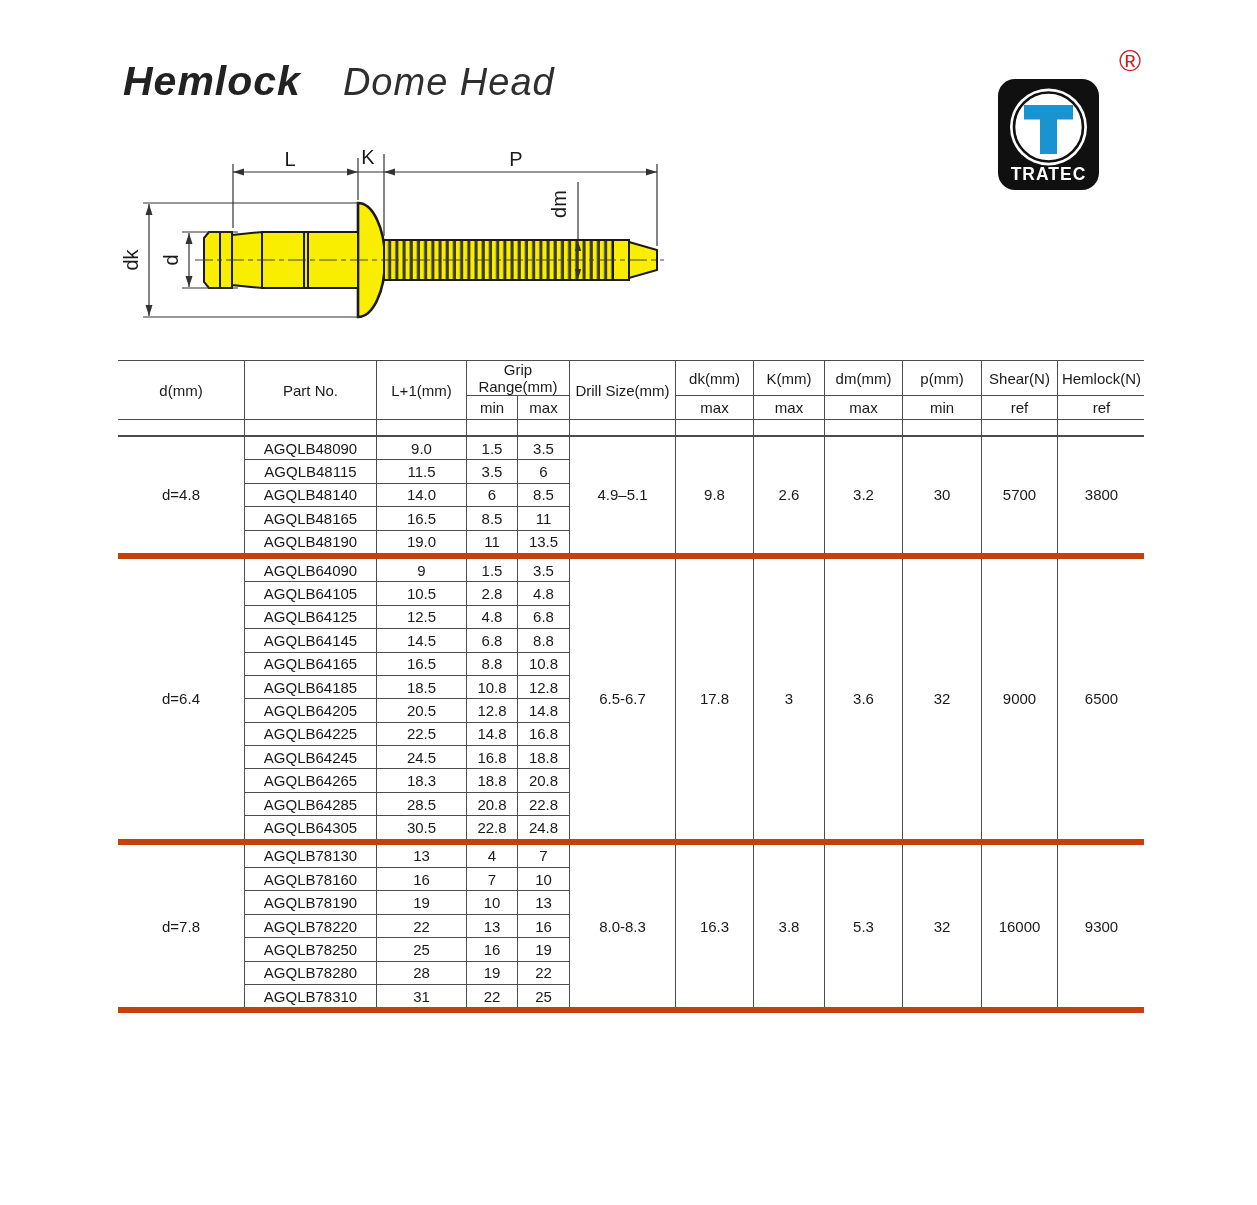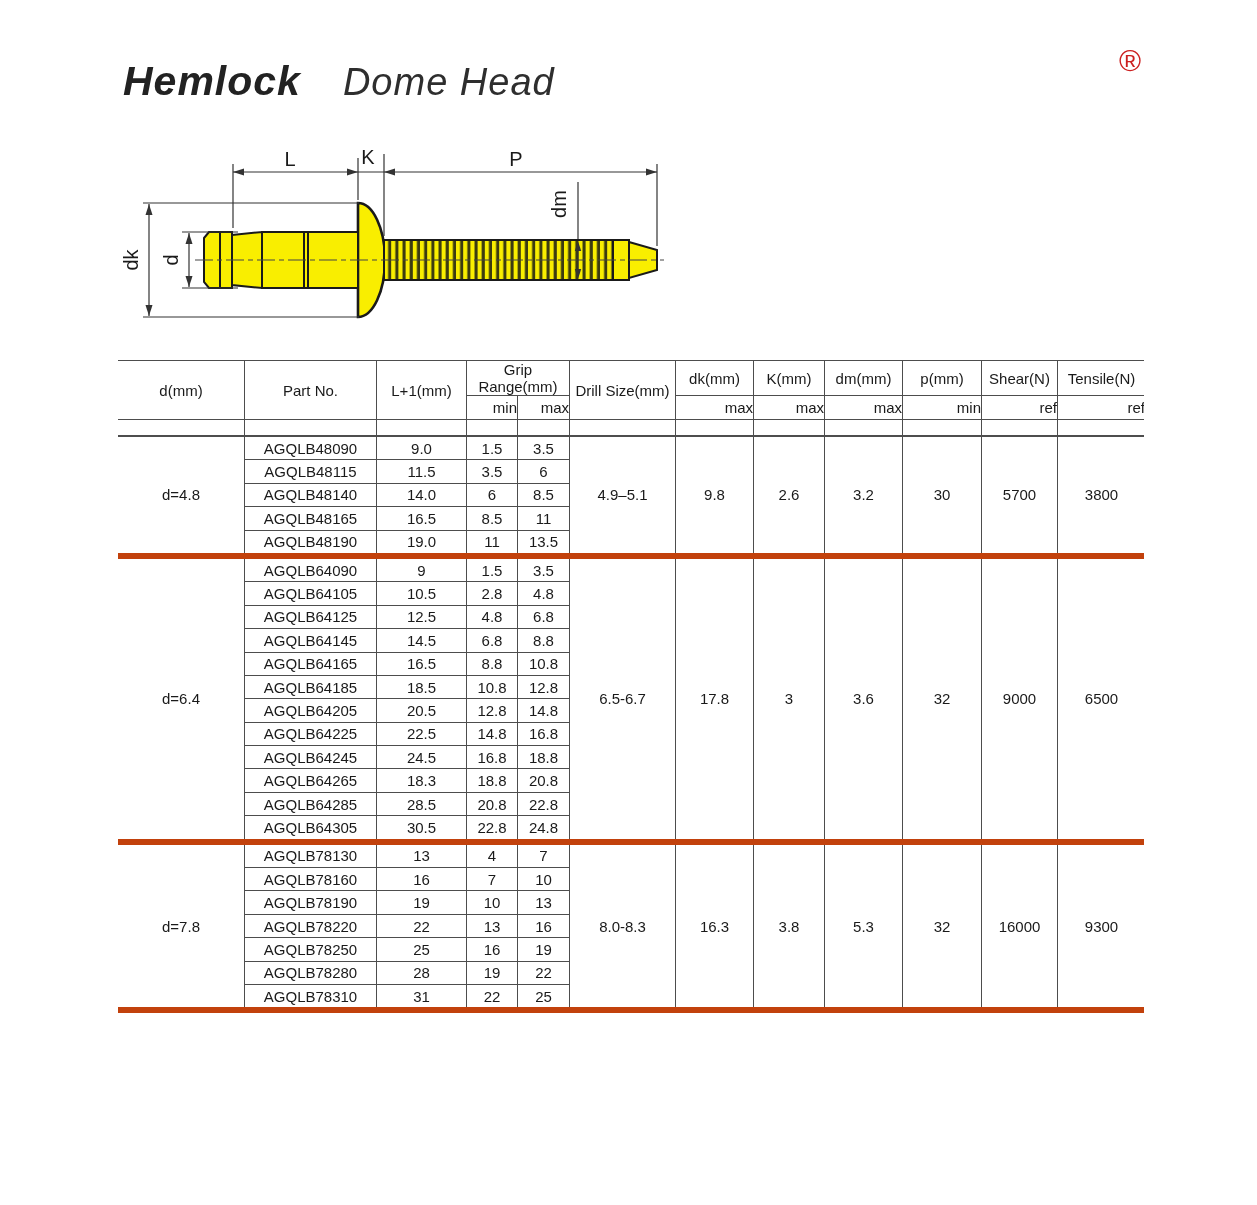--- a/index.html
+++ b/index.html
@@ -16,35 +16,47 @@
   .materials{position:absolute;left:705px;top:183px;font-size:17.5px;color:#222;line-height:23px;}
   
   .drawing{position:absolute;left:100px;top:140px;width:580px;height:205px;}
   
   .tclip{position:absolute;left:118px;top:360px;width:1026px;overflow:hidden;}
   table.dtab{border-collapse:collapse;table-layout:fixed;width:1028px;margin-left:-1px;}
   .dtab td,.dtab th{border:1px solid #4d4d4d;font-size:15px;font-weight:normal;
       text-align:center;vertical-align:middle;padding:0;color:#1a1a1a;
       font-family:"Liberation Sans",sans-serif;overflow:hidden;}
   .dtab thead tr.h1 th{height:24px;}
-  .dtab thead tr.h2 th{height:23px;text-align:right;}
+  .dtab thead tr.h2 th{height:23px;}
   .dtab tr.spacer td{height:15px;border-bottom:2px solid #4d4d4d;}
   .dtab tbody td{height:22.4px;}
   .dtab td.gb{border-bottom:6px solid #c2410c;}
 </style>
 </head>
 <body>
 
 <div id="page">
 
   <div class="title-row">
     <span class="brand">Hemlock</span><span class="product">Dome Head</span>
   </div>
   <div class="regmark">®</div>
 
+  <div class="logo">
+    <svg width="103" height="113" viewBox="0 0 103 113">
+      <rect x="1" y="1" width="101" height="111" rx="17" fill="#101010"></rect>
+      <circle cx="51.5" cy="49" r="38.5" fill="#ffffff"></circle>
+      <circle cx="51.5" cy="49" r="34.5" fill="none" stroke="#101010" stroke-width="2.6"></circle>
+      <g fill="#1a93d1">
+        <rect x="27" y="27" width="49" height="14.5"></rect>
+        <rect x="43" y="27" width="17" height="49"></rect>
+      </g>
+      <text x="51.5" y="102" text-anchor="middle" font-family="Liberation Sans, sans-serif" font-size="17.5" font-weight="bold" letter-spacing="1" fill="#ffffff">TRATEC</text>
+    </svg>
+  </div>
 
 
   <svg class="drawing" viewBox="0 0 580 205">
     <defs>
       <pattern id="ribs" x="284" y="0" width="7.2" height="40" patternUnits="userSpaceOnUse">
         <rect width="7.2" height="40" fill="#f9ee00"></rect>
         <rect x="4.1" width="3.1" height="40" fill="#3c3c10"></rect>
       </pattern>
     </defs>
 
@@ -130,21 +142,21 @@
           <th rowspan="2">d(mm)</th>
           <th rowspan="2">Part No.</th>
           <th rowspan="2">L+1(mm)</th>
           <th colspan="2">Grip Range(mm)</th>
           <th rowspan="2">Drill Size(mm)</th>
           <th>dk(mm)</th>
           <th>K(mm)</th>
           <th>dm(mm)</th>
           <th>p(mm)</th>
           <th>Shear(N)</th>
-          <th>Tensile(N)</th>
+          <th>Hemlock(N)</th>
         </tr>
         <tr class="h2">
           <th>min</th>
           <th>max</th>
           <th>max</th>
           <th>max</th>
           <th>max</th>
           <th>min</th>
           <th>ref</th>
           <th>ref</th>

